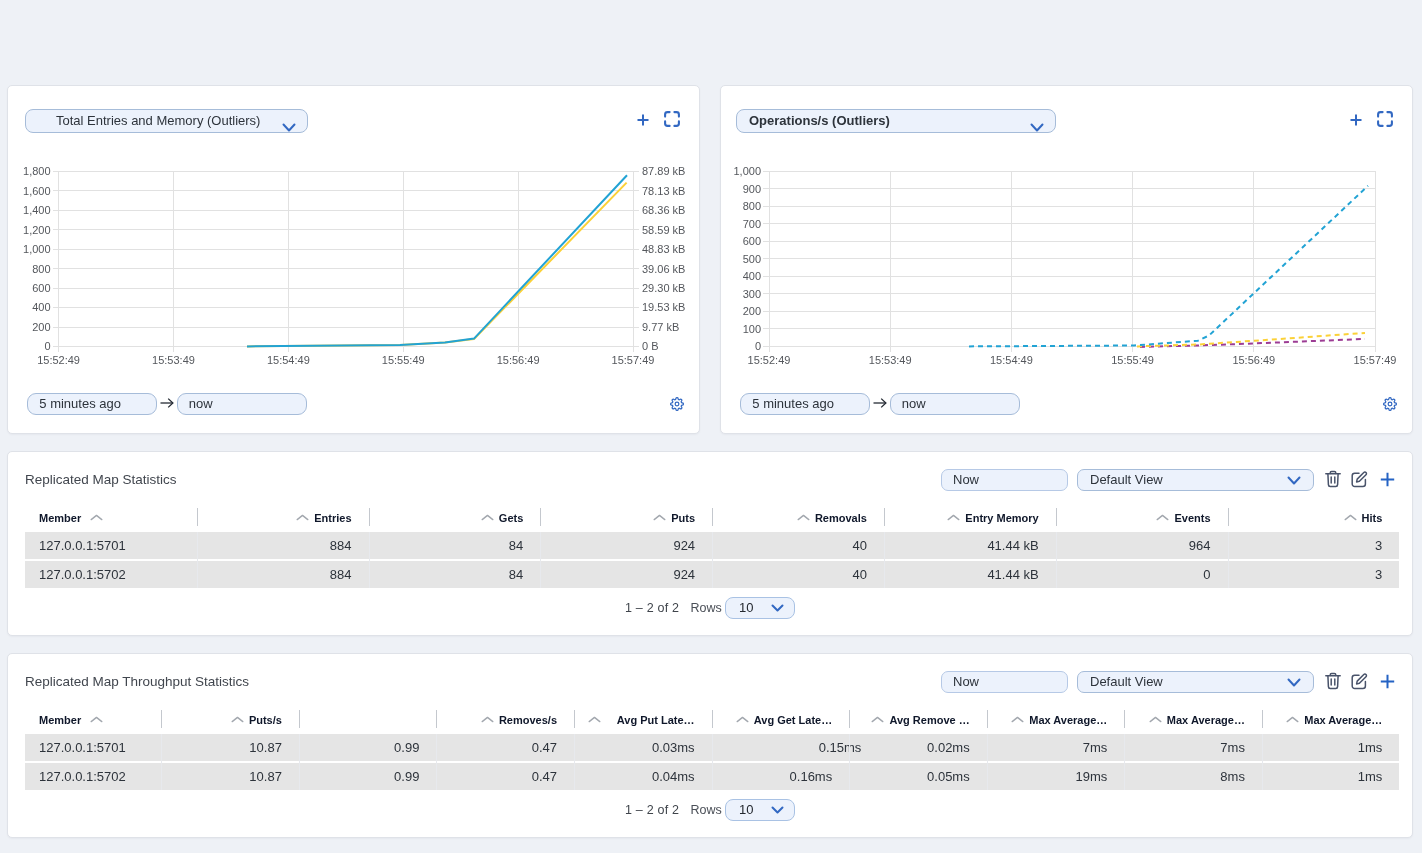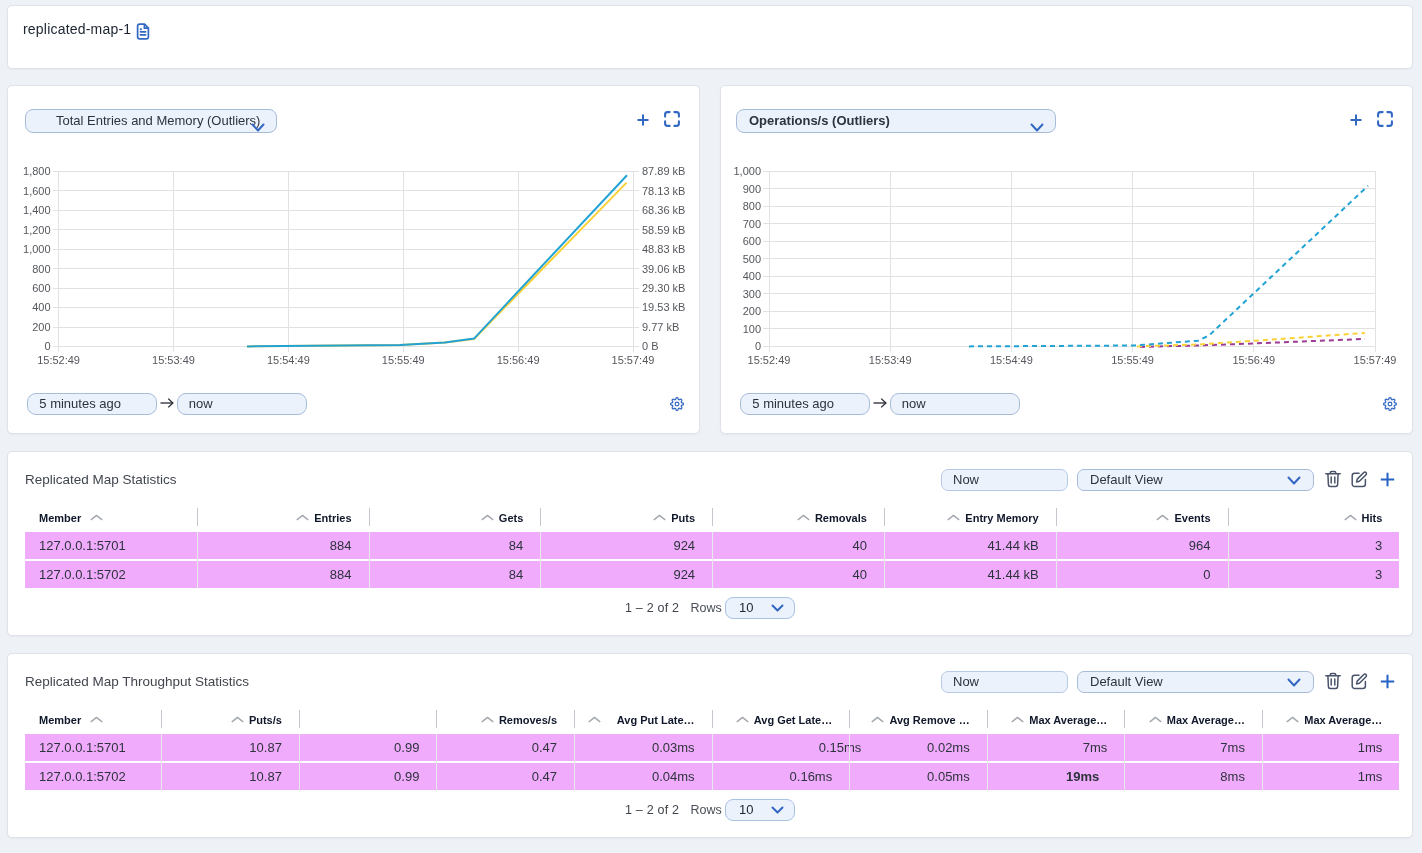--- a/index.html
+++ b/index.html
@@ -13,48 +13,36 @@
 .tinput { position:absolute; top:306.5px; width:130px; height:22px; background:#ecf2fc; border:1px solid #a6bcd9; border-radius:9px; font-size:13px; color:#2d333b; line-height:20px; padding-left:11px; }
 .tcontrols { position:absolute; left:0; top:17px; width:100%; height:24px; }
 .ttitle { position:absolute; left:17px; top:3px; font-size:13.5px; color:#41464e; }
 .now-input { position:absolute; left:933px; top:0; width:127px; height:22px; background:#ecf2fc; border:1px solid #b6c9e6; border-radius:7px; font-size:13px; color:#2d333b; line-height:20px; padding-left:11px; }
 .dview { position:absolute; left:1069px; top:0; width:237px; height:22px; background:#ecf2fc; border:1px solid #a6bcd9; border-radius:7px; font-size:13px; color:#2d333b; line-height:20px; padding-left:12px; }
 .dview svg { position:absolute; right:12px; top:6px; }
 .ticon { position:absolute; }
 .thead { position:absolute; left:0; top:54px; width:100%; height:25px; line-height:25px; font-size:11px; font-weight:bold; color:#0f172a; }
 .hmember { position:absolute; left:31px; }
 .hnum { position:absolute; }
-.trow { position:absolute; left:17px; width:1374.3px; height:27px; line-height:27px; background:#f0abfc; font-size:13px; color:#2d333b; }
+.trow { position:absolute; left:17px; width:1374.3px; height:27px; line-height:27px; background:#e5e5e5; font-size:13px; color:#2d333b; }
 .cmember { position:absolute; left:14px; }
 .cnum { position:absolute; }
 .pager { position:absolute; left:0; top:145px; width:100%; height:22px; font-size:13px; color:#3f444b; }
 .pcount { position:absolute; left:617px; top:4px; font-size:12.5px; letter-spacing:0.2px; }
 .prows { position:absolute; left:682.5px; top:4px; font-size:12.5px; color:#4a4f57; }
 .rsel { position:absolute; left:717px; top:0; width:70px; height:22px; background:#ecf2fc; border:1px solid #a9c2e4; border-radius:8px; line-height:20px; padding-left:13px; color:#23282f; }
 .rsel svg { position:absolute; right:10px; top:6px; }
 #topbar { position:absolute; left:7px; top:5px; width:1406px; height:64px; background:#fff; border:1px solid #dfe2e8; border-radius:5px; box-shadow:0 1px 2px rgba(20,30,60,0.04); }
 #topbar .name { position:absolute; left:15px; top:15px; font-size:14px; color:#1b2430; letter-spacing:0.2px; }
 #topbar .doc { position:absolute; left:127px; top:17px; }
 </style></head>
 <body>
 <div id="page">
-<div id="topbar">
-      <span class="name">replicated-map-1</span>
-      <span class="doc"><svg width="16" height="17" viewBox="0 0 16 17" style="">
-          <g fill="none" stroke="#3268c2" stroke-width="1.7" stroke-linejoin="round">
-<path d="M2.6 3.3 C2.6 2.1 3.5 1.2 4.7 1.2 H9.6 L13.4 5 V13.7 C13.4 14.9 12.5 15.8 11.3 15.8 H4.7 C3.5 15.8 2.6 14.9 2.6 13.7 Z"></path>
-<path d="M9.4 1.5 V5.2 H13.1"></path>
-<path d="M5.4 8.8 H10.6" stroke-linecap="round"></path>
-<path d="M5.4 11.8 H10.6" stroke-linecap="round"></path>
-          </g>
-<rect x="4.9" y="5.3" width="1.9" height="1.9" fill="#3268c2" stroke="none"></rect>
-        </svg></span>
-    </div>
 <div class="card" style="left:7px;top:85px;width:693px;height:349px;">
-<span class="csel" style="left:17px;top:23px;width:252px;padding-left:30px;">Total Entries and Memory (Outliers)<span class="cselchev"><svg width="14" height="9" viewBox="0 0 14 9" style="">
+<span class="csel" style="left:17px;top:23px;width:283px;padding-left:30px;">Total Entries and Memory (Outliers)<span class="cselchev"><svg width="14" height="9" viewBox="0 0 14 9" style="">
             <path d="M1.5 1.5 L7.0 7.5 L12.5 1.5" fill="none" stroke="#3268c2" stroke-width="2" stroke-linecap="round" stroke-linejoin="round"></path>
           </svg></span></span>
 <span class="cicon" style="left:628.5px;top:26px;"><svg width="12" height="12" viewBox="0 0 12 12" style="">
           <path d="M6 0.5 V11.5 M0.5 6 H11.5" stroke="#3268c2" stroke-width="2" fill="none"></path>
         </svg></span>
 <span class="cicon" style="left:655.5px;top:24.5px;"><svg width="16" height="16" viewBox="0 0 16 16" style="">
           <g fill="none" stroke="#3268c2" stroke-width="2.1" stroke-linecap="round">
 <path d="M1.1 5.6 V3.5 C1.1 2.2 2.2 1.1 3.5 1.1 H5.6"></path>
 <path d="M10.4 1.1 H12.5 C13.8 1.1 14.9 2.2 14.9 3.5 V5.6"></path>
 <path d="M14.9 10.4 V12.5 C14.9 13.8 13.8 14.9 12.5 14.9 H10.4"></path>
@@ -352,21 +340,21 @@
         <span class="cnum" style="right:17.0px;">1ms</span>
       </div>
       <div class="trow" style="top:109px;">
         <span class="cmember">127.0.0.1:5702</span>
         <span class="cnum" style="right:1117.4px;">10.87</span>
         <span class="cnum" style="right:979.9px;">0.99</span>
         <span class="cnum" style="right:842.3px;">0.47</span>
         <span class="cnum" style="right:704.7px;">0.04ms</span>
         <span class="cnum" style="right:567.1px;">0.16ms</span>
         <span class="cnum" style="right:429.6px;">0.05ms</span>
-        <span class="cnum" style="right:300px;font-weight:bold;">19ms</span>
+        <span class="cnum" style="right:292.0px;">19ms</span>
         <span class="cnum" style="right:154.4px;">8ms</span>
         <span class="cnum" style="right:17.0px;">1ms</span>
       </div>
       <div style="position:absolute;left:153.3px;top:56px;width:1px;height:18px;background:#c4c8ce;"></div>
       <div style="position:absolute;left:153.3px;top:80px;width:1px;height:56px;background:#e7e9ed;"></div>
       <div style="position:absolute;left:290.9px;top:56px;width:1px;height:18px;background:#c4c8ce;"></div>
       <div style="position:absolute;left:290.9px;top:80px;width:1px;height:56px;background:#e7e9ed;"></div>
       <div style="position:absolute;left:428.4px;top:56px;width:1px;height:18px;background:#c4c8ce;"></div>
       <div style="position:absolute;left:428.4px;top:80px;width:1px;height:56px;background:#e7e9ed;"></div>
       <div style="position:absolute;left:566.0px;top:56px;width:1px;height:18px;background:#c4c8ce;"></div>

